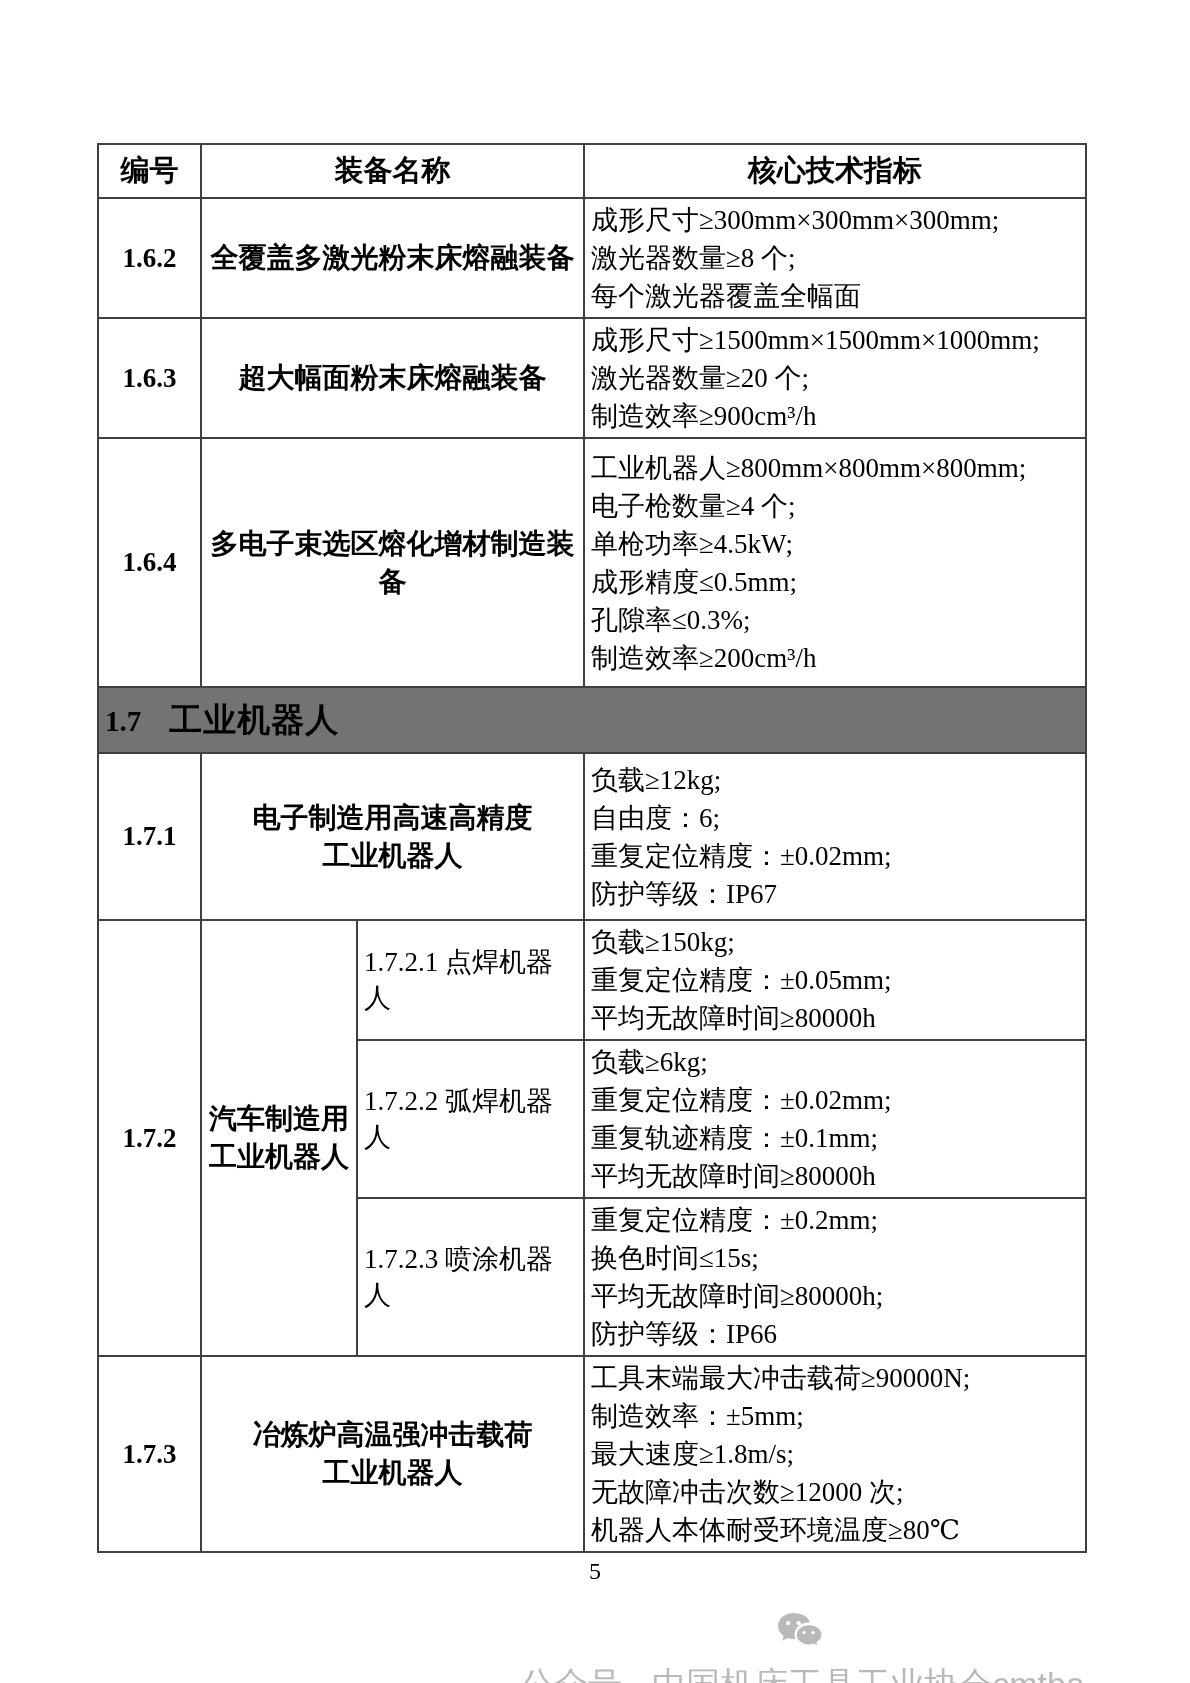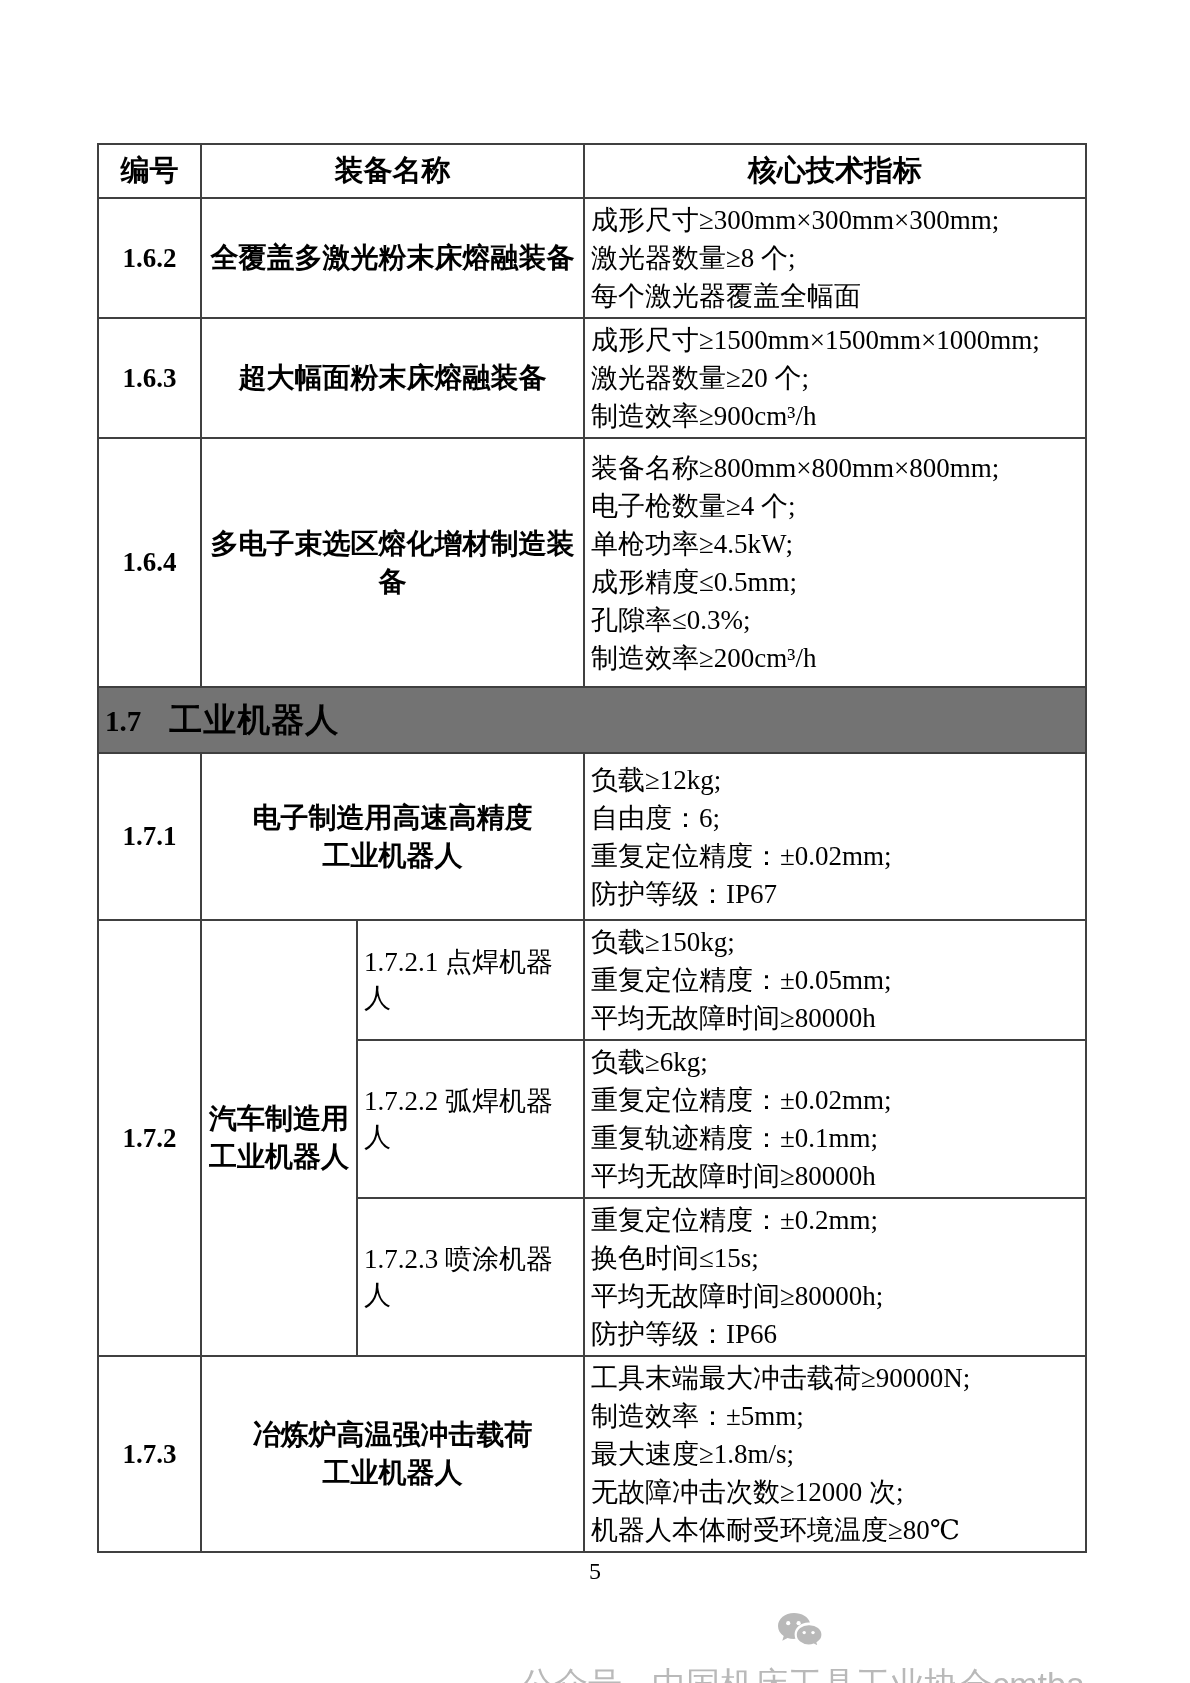--- a/index.html
+++ b/index.html
@@ -130,21 +130,21 @@
           <div>制造效率≥900cm³/h</div>
         </td>
   </tr>
 
   <tr style="height:249px">
     <td class="num-cell">1.6.4</td>
     <td colspan="2" class="name-cell">
           <div>多电子束选区熔化增材制造装备</div>
         </td>
     <td class="spec-cell">
-          <div>装备名称≥800mm×800mm×800mm;</div>
+          <div>工业机器人≥800mm×800mm×800mm;</div>
           <div>电子枪数量≥4 个;</div>
           <div>单枪功率≥4.5kW;</div>
           <div>成形精度≤0.5mm;</div>
           <div>孔隙率≤0.3%;</div>
           <div>制造效率≥200cm³/h</div>
         </td>
   </tr>
 
   <tr class="section-row" style="height:66px">
     <td colspan="4">

